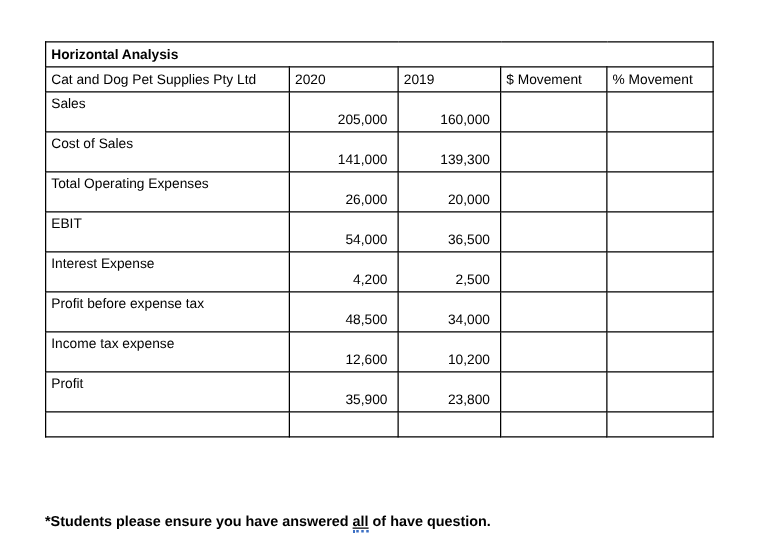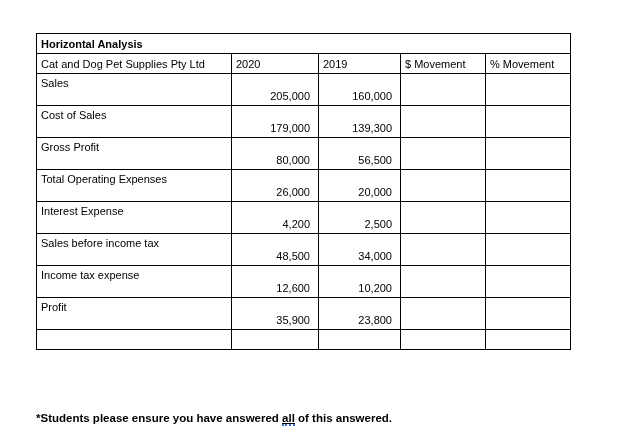--- a/index.html
+++ b/index.html
@@ -102,53 +102,53 @@
       <tr class="data-row">
         <td class="label-cell">Sales</td>
         <td class="num-cell">205,000</td>
         <td class="num-cell">160,000</td>
         <td class="answer-cell"></td>
         <td class="answer-cell"></td>
       </tr>
 
       <tr class="data-row">
         <td class="label-cell">Cost of Sales</td>
-        <td class="num-cell">179,000</td>
+        <td class="num-cell">141,000</td>
         <td class="num-cell">139,300</td>
         <td class="answer-cell"></td>
         <td class="answer-cell"></td>
       </tr>
 
-      <tr class="data-row">
-        <td class="label-cell">Gross Profit</td>
-        <td class="num-cell">80,000</td>
-        <td class="num-cell">56,500</td>
-        <td class="answer-cell"></td>
-        <td class="answer-cell"></td>
-      </tr>
 
       <tr class="data-row">
         <td class="label-cell">Total Operating Expenses</td>
         <td class="num-cell">26,000</td>
         <td class="num-cell">20,000</td>
         <td class="answer-cell"></td>
         <td class="answer-cell"></td>
       </tr>
 
+      <tr class="data-row">
+        <td class="label-cell">EBIT</td>
+        <td class="num-cell">54,000</td>
+        <td class="num-cell">36,500</td>
+        <td class="answer-cell"></td>
+        <td class="answer-cell"></td>
+      </tr>
 
       <tr class="data-row">
         <td class="label-cell">Interest Expense</td>
         <td class="num-cell">4,200</td>
         <td class="num-cell">2,500</td>
         <td class="answer-cell"></td>
         <td class="answer-cell"></td>
       </tr>
 
       <tr class="data-row">
-        <td class="label-cell">Sales before income tax</td>
+        <td class="label-cell">Profit before expense tax</td>
         <td class="num-cell">48,500</td>
         <td class="num-cell">34,000</td>
         <td class="answer-cell"></td>
         <td class="answer-cell"></td>
       </tr>
 
       <tr class="data-row">
         <td class="label-cell">Income tax expense</td>
         <td class="num-cell">12,600</td>
         <td class="num-cell">10,200</td>
@@ -167,15 +167,15 @@
       <tr class="empty-row">
         <td></td>
         <td></td>
         <td></td>
         <td></td>
         <td></td>
       </tr>
     </tbody>
   </table>
 
-  <div class="footnote"><span>*Students please ensure you have answered </span><span class="u-word">all</span><span> of this answered.</span></div>
+  <div class="footnote"><span>*Students please ensure you have answered </span><span class="u-word">all</span><span> of have question.</span></div>
 
 </div>
 
 </body></html>

